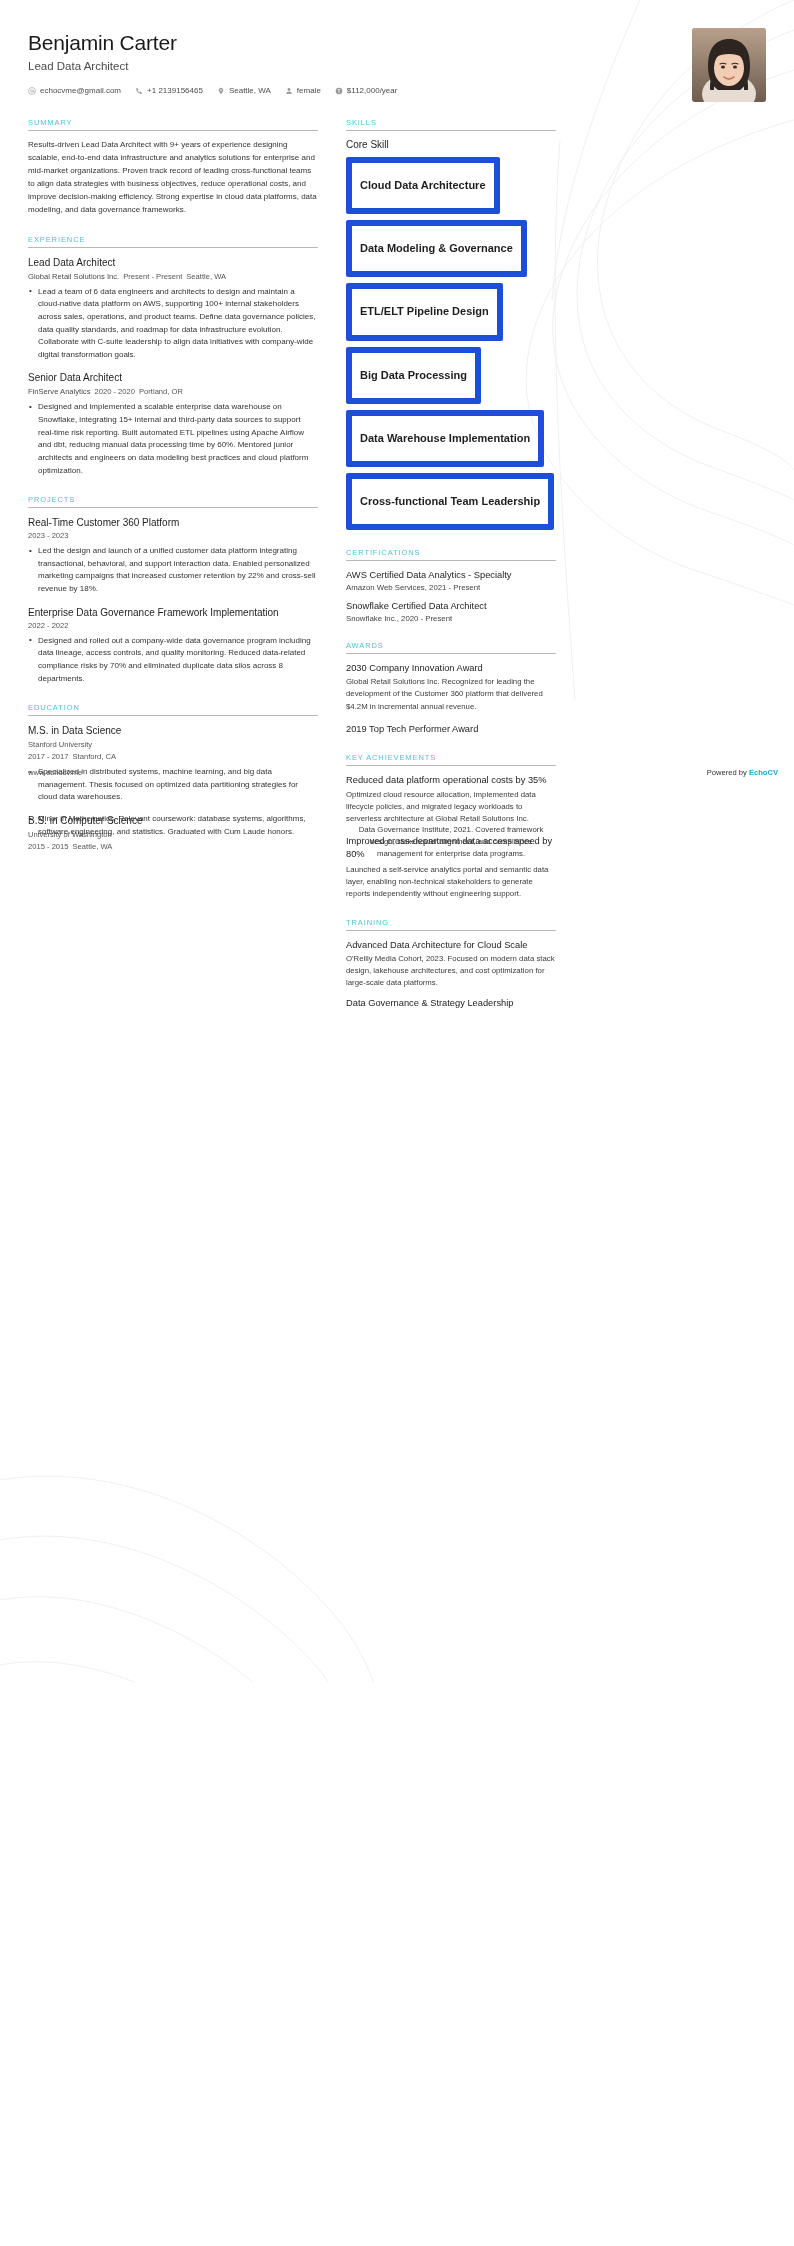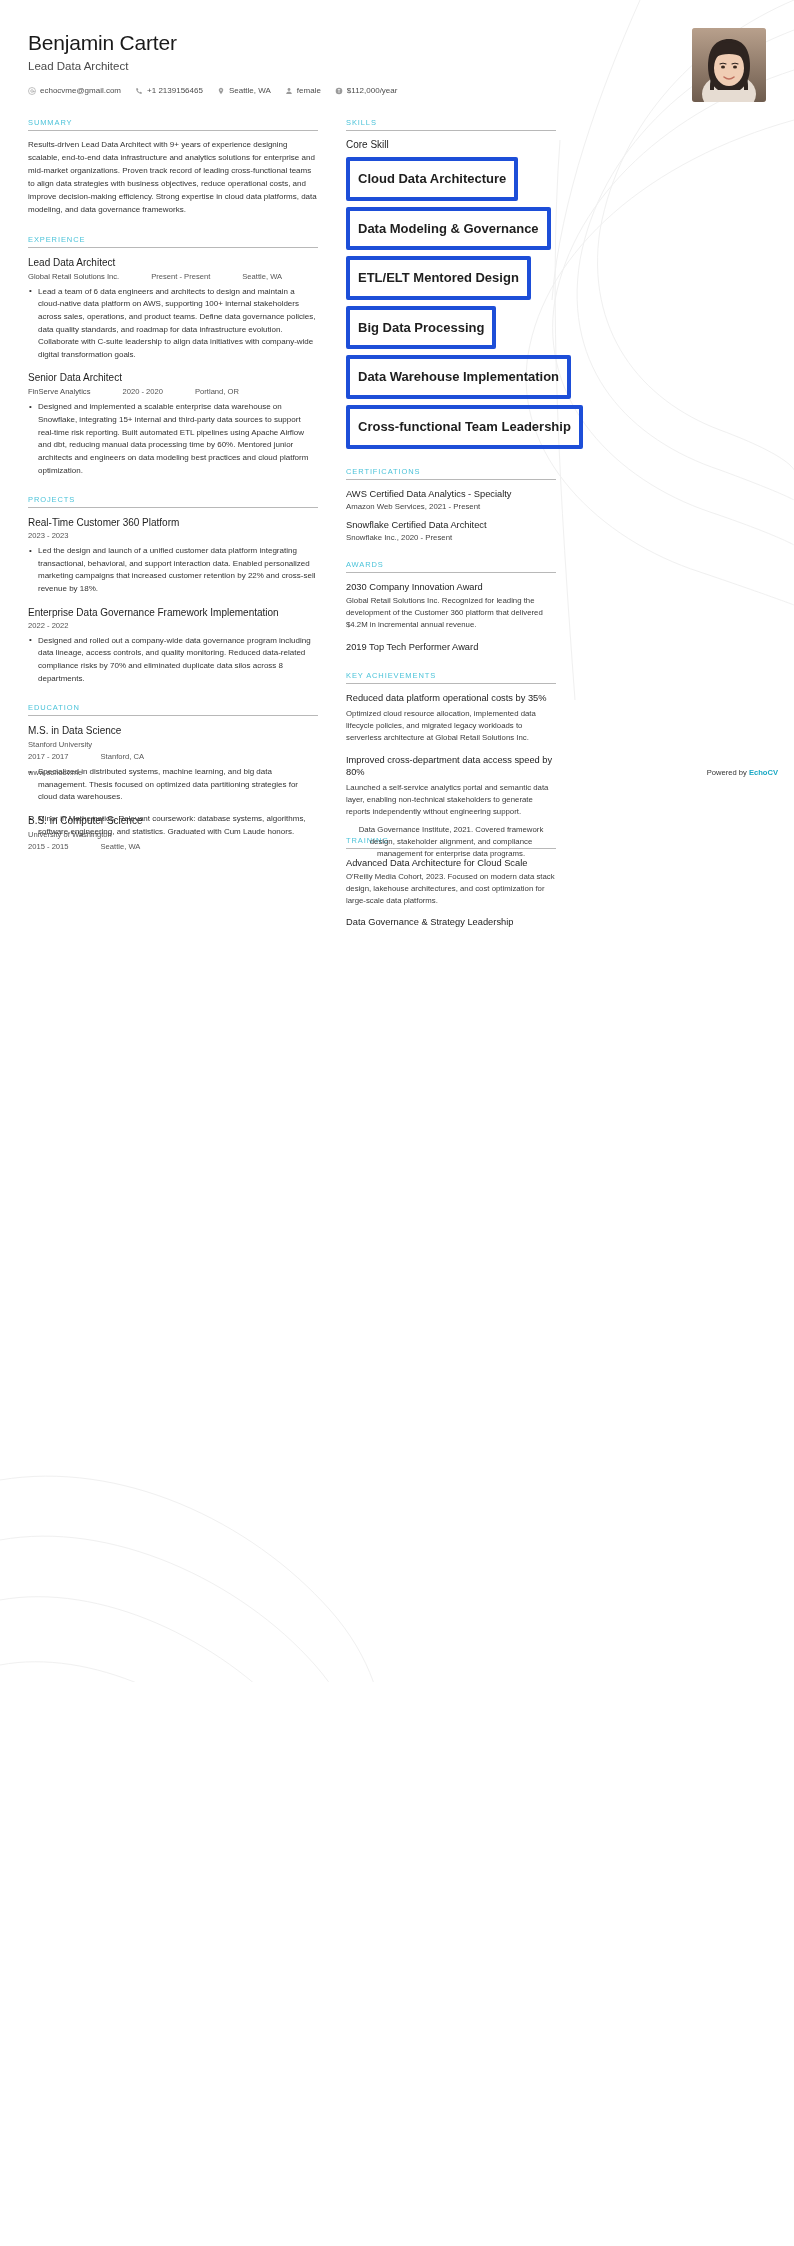--- a/index.html
+++ b/index.html
@@ -113,21 +113,21 @@
   .entry { margin-bottom: 10px; }
   .entry-title {
     font-size: 10px;
     color: #1e1e1e;
     font-weight: 400;
     line-height: 1.3;
   }
   .entry-meta {
     display: flex;
     align-items: baseline;
-    gap: 32px;
+    gap: 4px;
     margin-top: 3px;
     font-size: 7.6px;
     color: #555555;
   }
   .entry-org { color: #4a4a4a; }
   .entry-dates { color: #555555; }
   .entry-loc { color: #555555; }
   .entry-sub {
     font-size: 7.6px;
     color: #555555;
@@ -163,24 +163,24 @@
     font-size: 10px;
     color: #1e1e1e;
     margin-bottom: 7px;
   }
   .skill-tags {
     display: flex;
     flex-wrap: wrap;
     gap: 6px;
   }
   .skill-tag {
-    border: 4px solid #1d4ed8;
+    border: 6px solid #1d4ed8;
     border-radius: 2px;
-    padding: 10px 8px;
-    font-size: 13px;
+    padding: 16px 8px;
+    font-size: 11px;
     font-weight: bold;
     color: #1e1e1e;
     line-height: 1.2;
     white-space: nowrap;
   }
 
   .cert-item { margin-bottom: 8px; }
   .cert-name {
     font-size: 9.3px;
     color: #1e1e1e;
@@ -454,21 +454,21 @@
 
       <div class="col-right">
 
         <div class="section">
           <div class="section-title">SKILLS</div>
           <div class="section-rule"></div>
           <div class="core-skill-label">Core Skill</div>
           <div class="skill-tags">
             <span class="skill-tag">Cloud Data Architecture</span>
             <span class="skill-tag">Data Modeling &amp; Governance</span>
-            <span class="skill-tag">ETL/ELT Mentored Design</span>
+            <span class="skill-tag">ETL/ELT Pipeline Design</span>
             <span class="skill-tag">Big Data Processing</span>
             <span class="skill-tag">Data Warehouse Implementation</span>
             <span class="skill-tag">Cross-functional Team Leadership</span>
           </div>
         </div>
 
         <div class="section">
           <div class="section-title">CERTIFICATIONS</div>
           <div class="section-rule"></div>
           <div class="cert-item">

